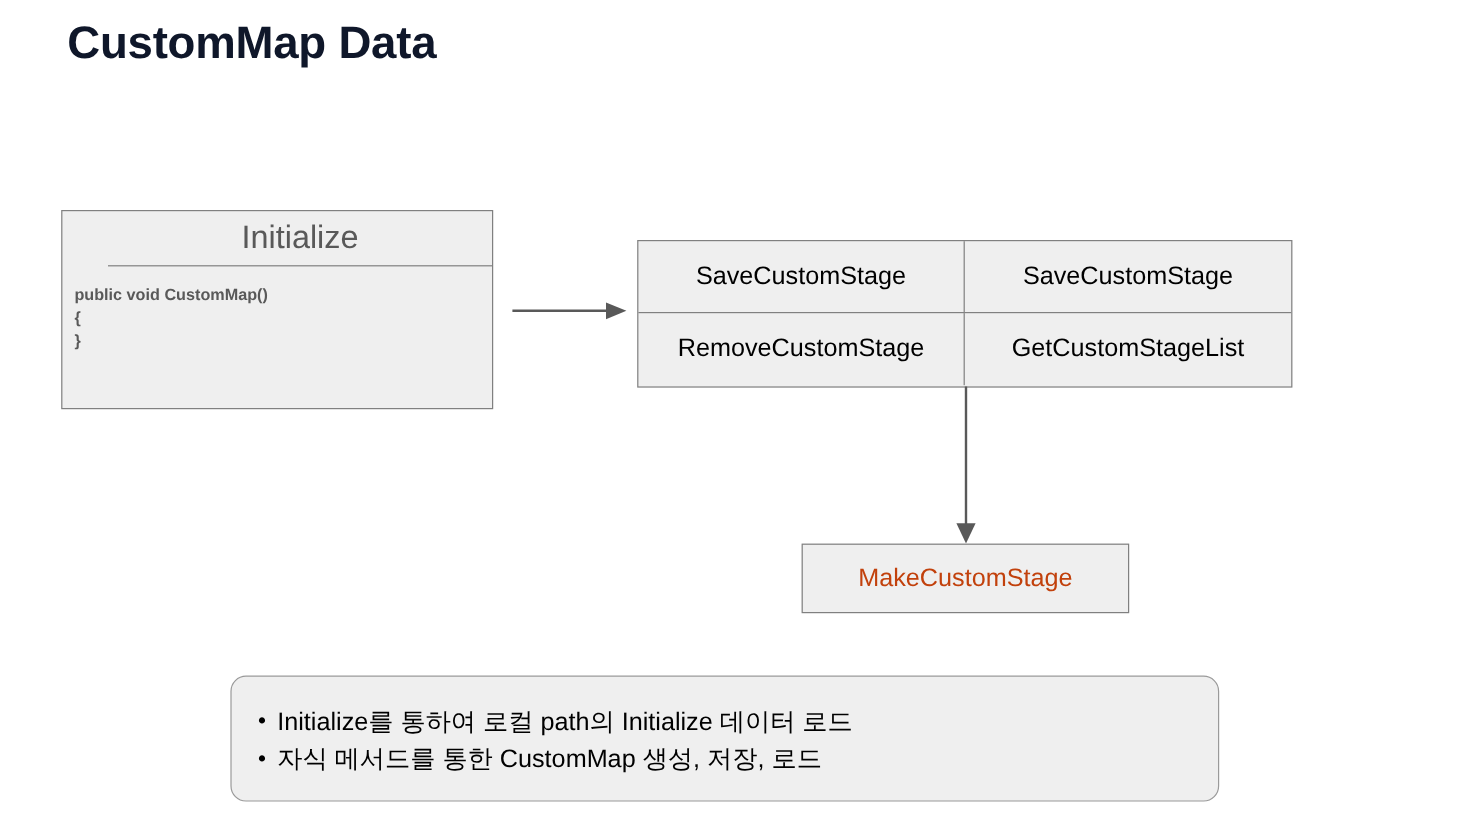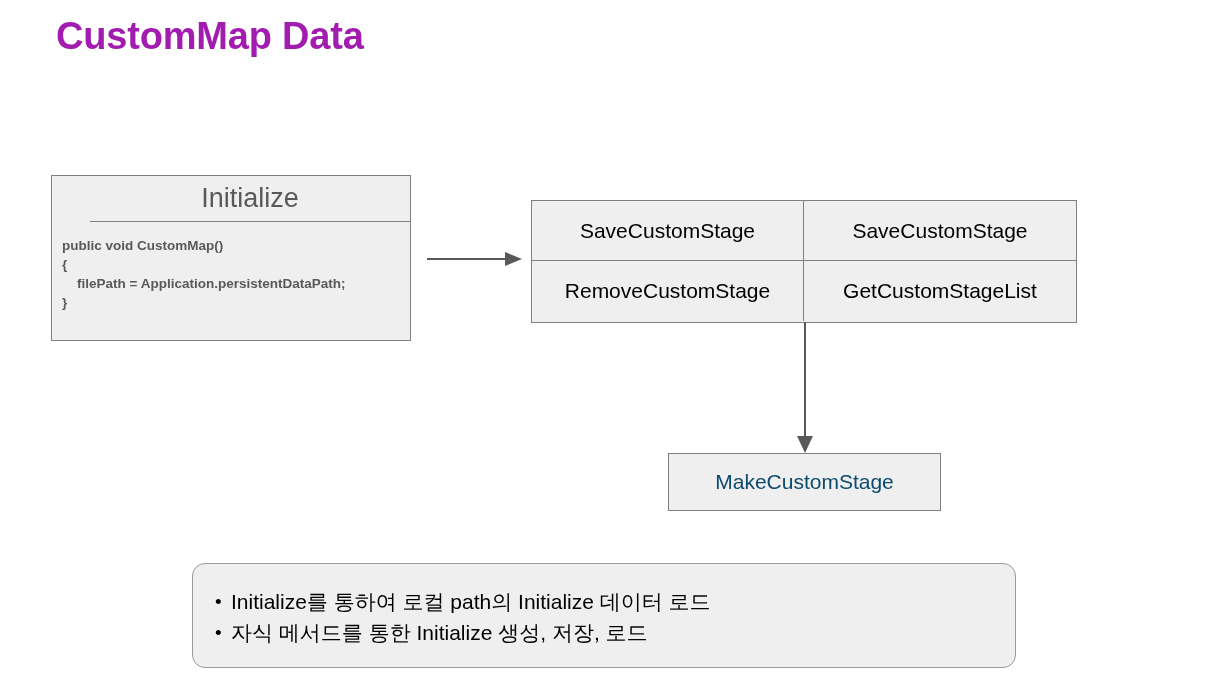--- a/index.html
+++ b/index.html
@@ -25,21 +25,21 @@
   }
 
   
   #page-title {
     position: absolute;
     left: 56px;
     top: 15px;
     font-size: 38px;
     font-weight: bold;
     letter-spacing: -0.2px;
-    color: #a21caf;
+    color: #0f172a;
     white-space: nowrap;
   }
 
   
   #initialize-box {
     position: absolute;
     left: 51px;
     top: 175px;
     width: 360px;
     height: 166px;
@@ -109,21 +109,21 @@
     height: 58px;
     border: 1.5px solid #808080;
     background: #efefef;
     box-sizing: border-box;
     display: flex;
     align-items: center;
     justify-content: center;
   }
   #make-stage-label {
     font-size: 21px;
-    color: #0c4a6e;
+    color: #c2410c;
     white-space: nowrap;
   }
 
   
   #notes-box {
     position: absolute;
     left: 192px;
     top: 563px;
     width: 824px;
     height: 105px;
@@ -163,21 +163,20 @@
 
   <div id="page-title">CustomMap Data</div>
 
   <div id="initialize-box">
     <div id="initialize-header">
       <div id="initialize-title">Initialize</div>
     </div>
     <div id="initialize-body">
       <div class="code-line">public void CustomMap()</div>
       <div class="code-line">{</div>
-      <div class="code-line">    filePath = Application.persistentDataPath;</div>
       <div class="code-line">}</div>
     </div>
   </div>
 
   <svg id="arrow-initialize-to-methods" width="100" height="32" viewBox="0 0 100 32">
     <line x1="2" y1="16" x2="80" y2="16" stroke="#595959" stroke-width="2"></line>
     <polygon points="80,9 97,16 80,23" fill="#595959"></polygon>
   </svg>
 
   <div id="methods-grid">
@@ -204,17 +203,17 @@
     <span id="make-stage-label">MakeCustomStage</span>
   </div>
 
   <div id="notes-box">
     <div class="note-line">
       <span class="note-bullet">•</span>
       <span>Initialize를 통하여 로컬 path의 Initialize 데이터 로드</span>
     </div>
     <div class="note-line">
       <span class="note-bullet">•</span>
-      <span>자식 메서드를 통한 Initialize 생성, 저장, 로드</span>
+      <span>자식 메서드를 통한 CustomMap 생성, 저장, 로드</span>
     </div>
   </div>
 
 </div>
 
 </body></html>

